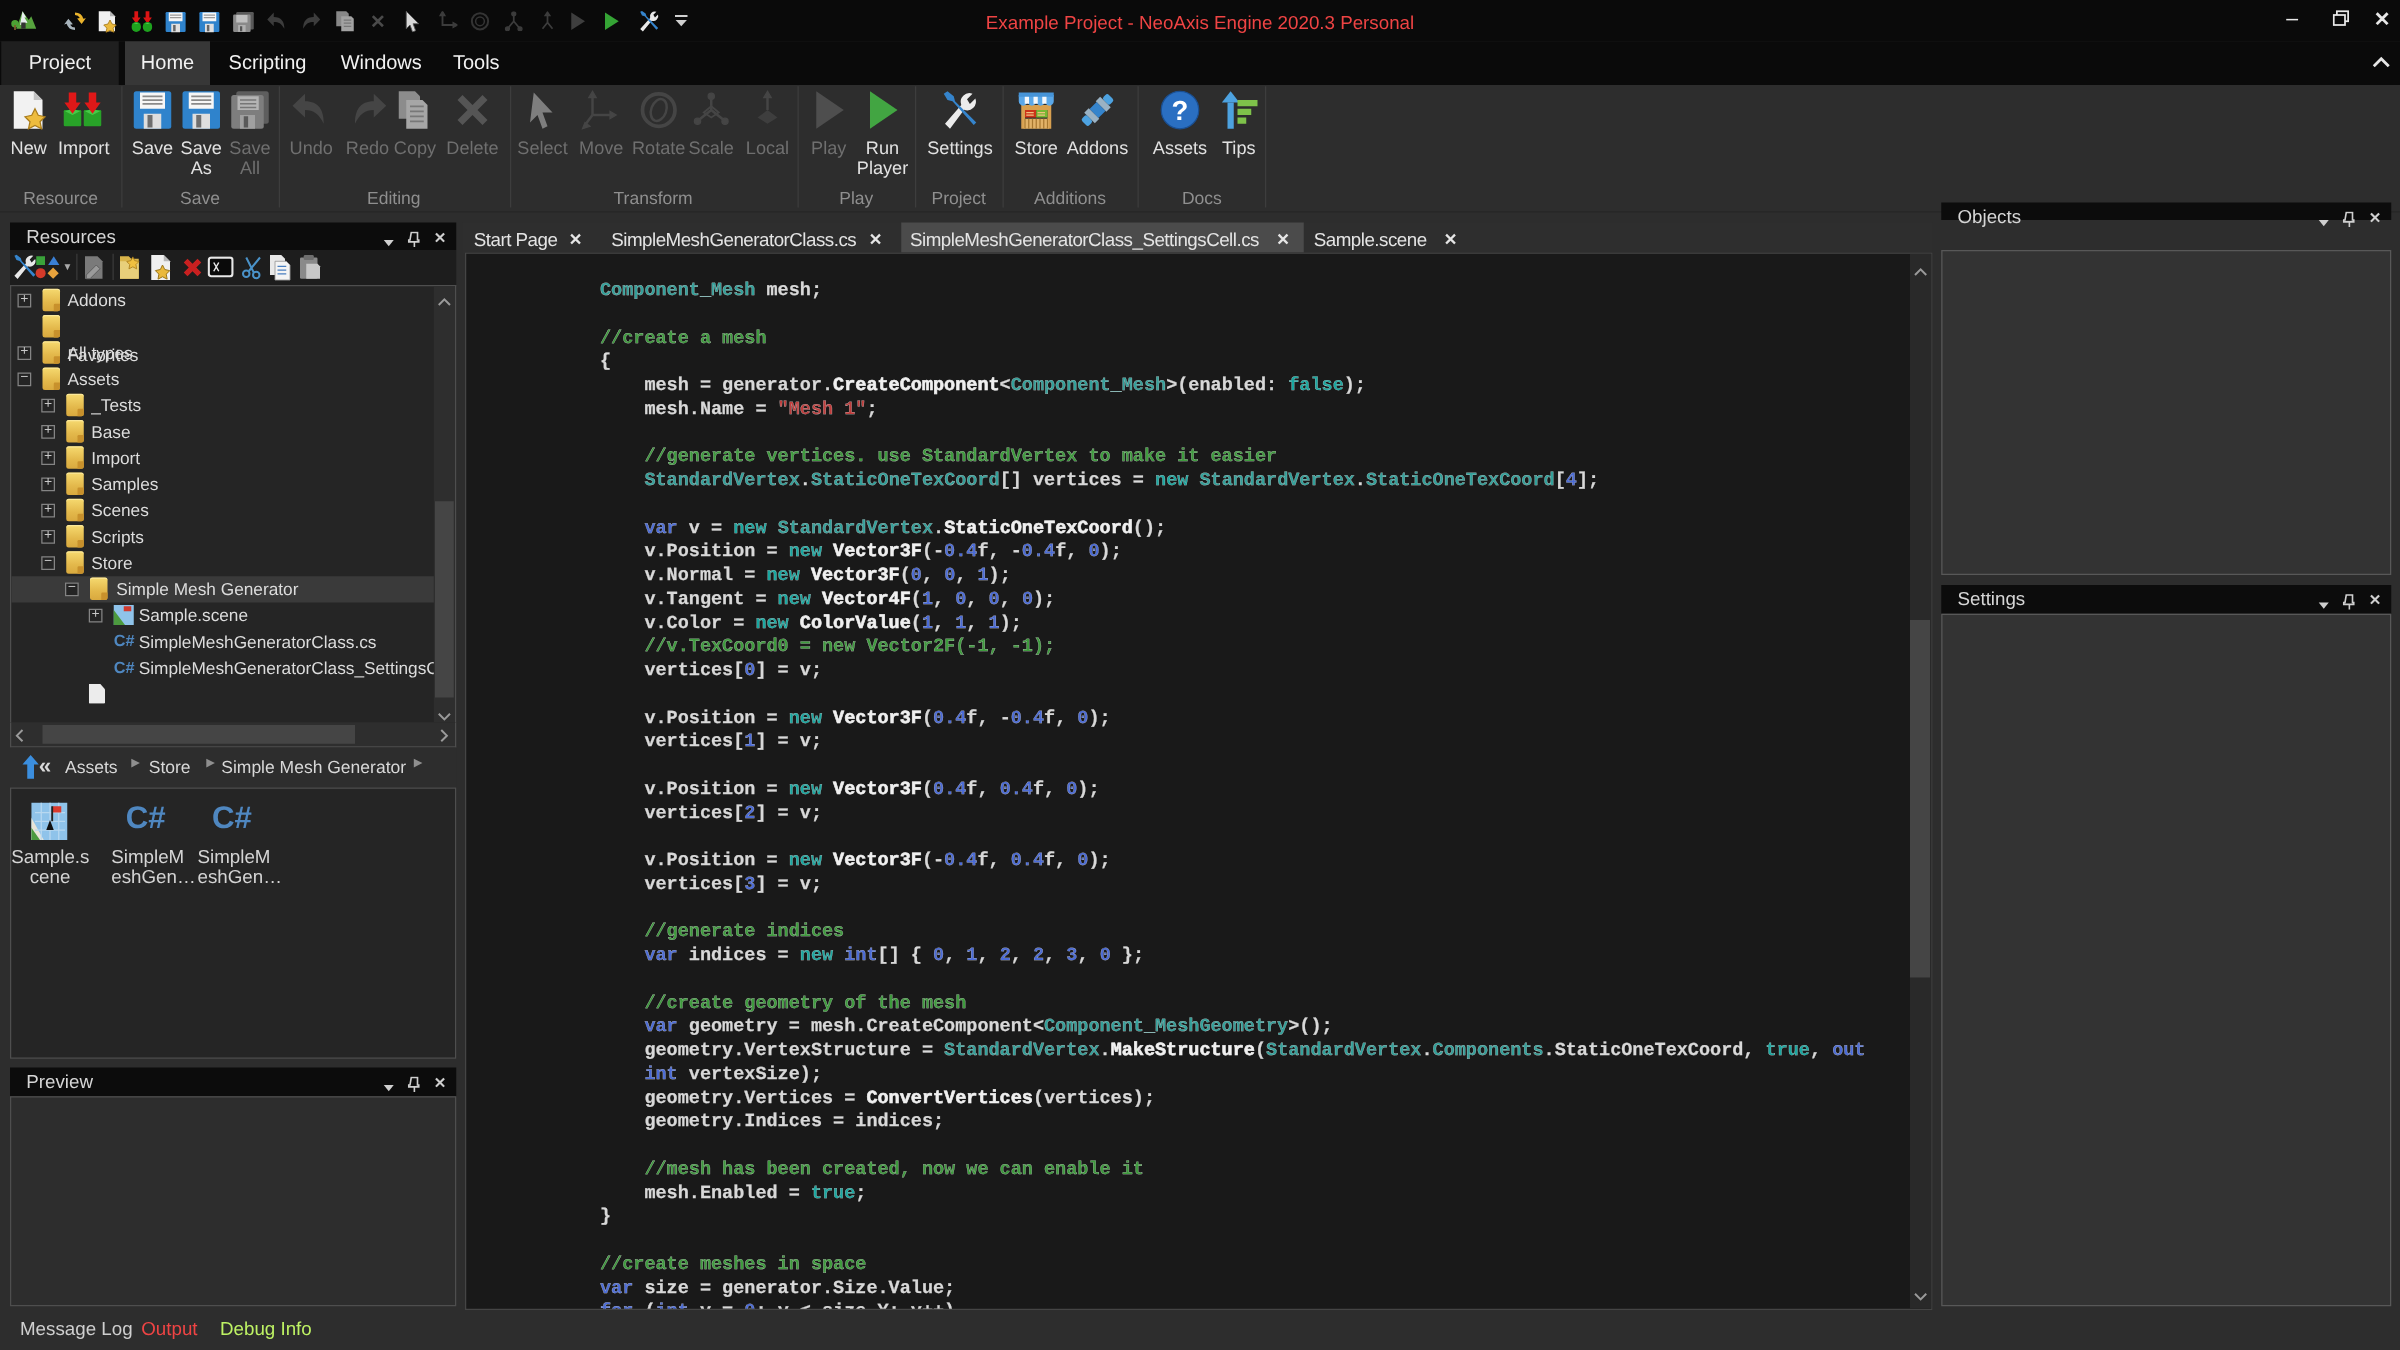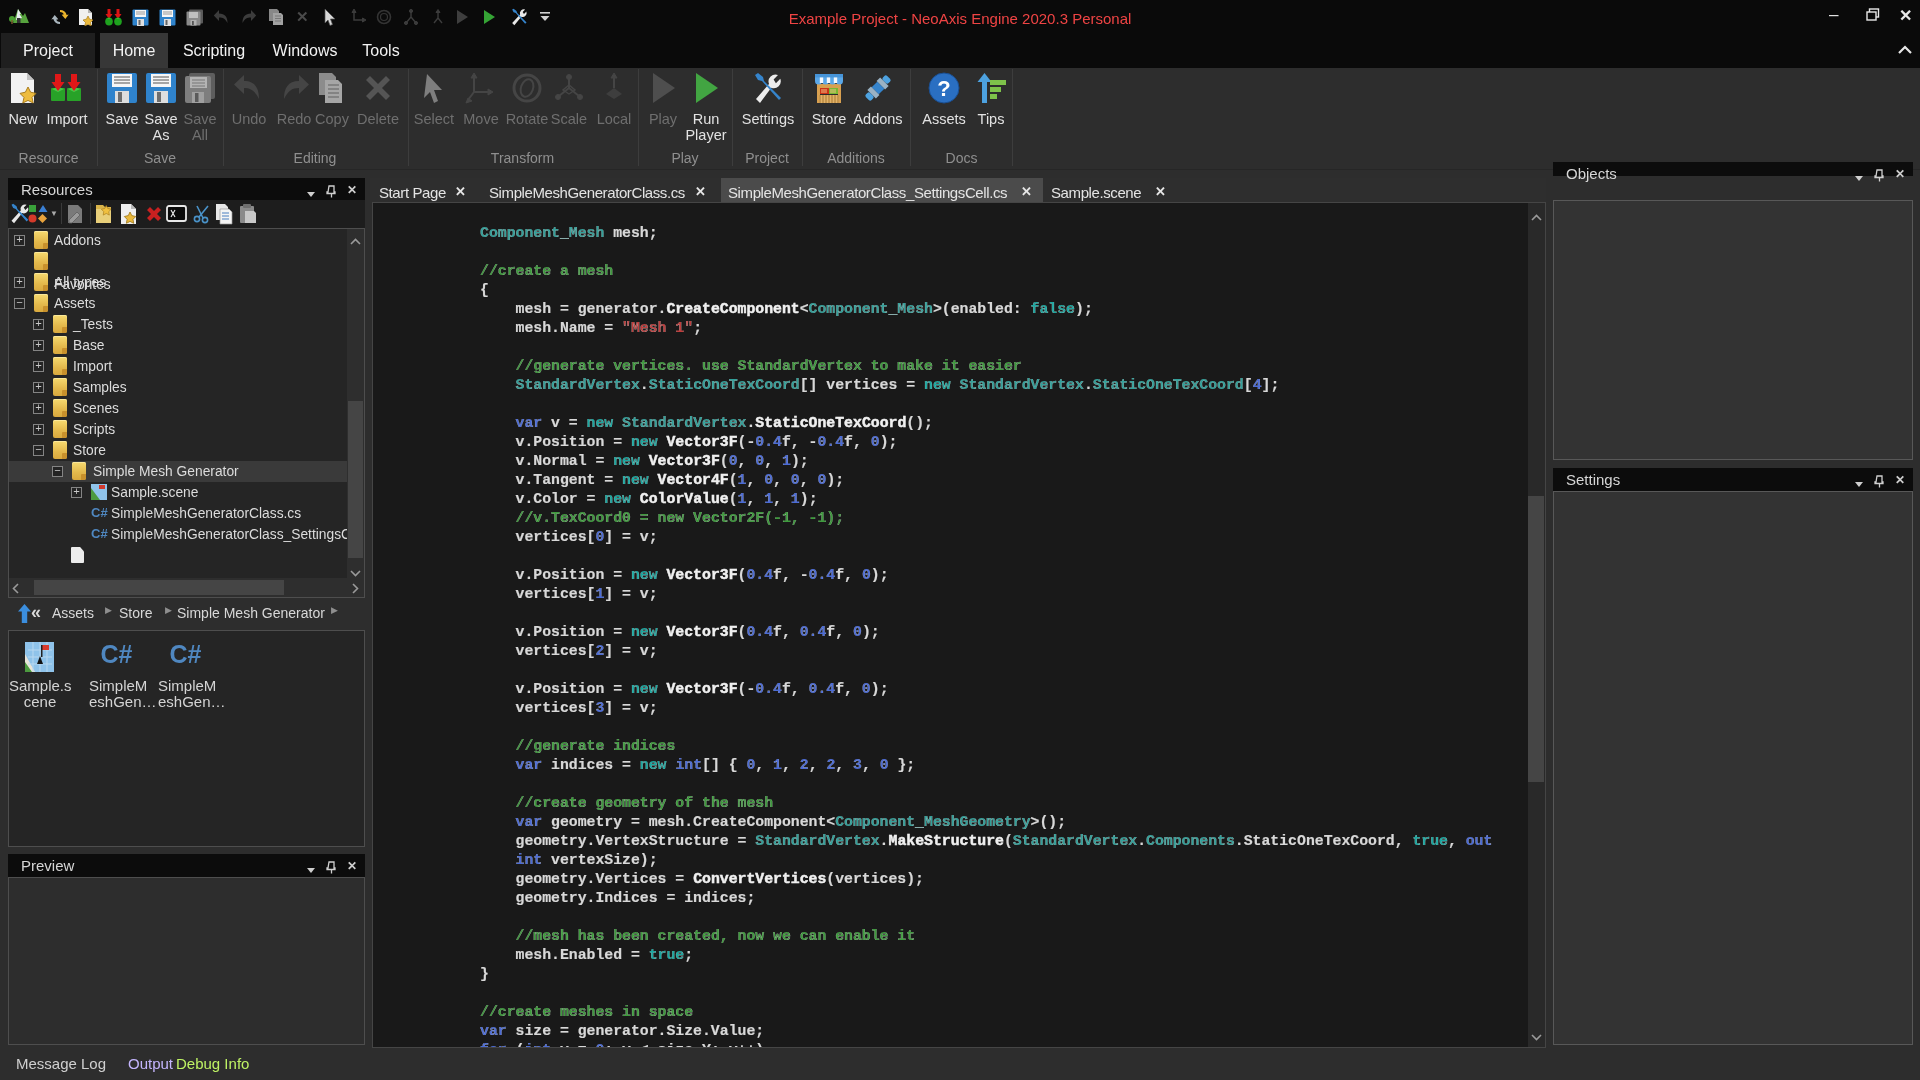--- a/index.html
+++ b/index.html
@@ -632,15 +632,15 @@
   <div class="pbtns" id="setbtns"><svg width="10" height="8" viewBox="0 0 10 8" style="margin-top:4px">
         <path d="M1 2 h8 l-4 5 Z" fill="#cfcfcf"></path>
       </svg><svg width="11" height="13" viewBox="0 0 11 13" style="margin-left:10px;margin-top:1px">
         <path d="M3 1 h5 v6 h1 v1.5 h-8 v-1.5 h1 Z M5.5 8.5 v4" stroke="#cfcfcf" stroke-width="1.3" fill="none"></path>
       </svg><span style="display:inline-block;margin-left:10px;font-size:12px;font-weight:bold;color:#cfcfcf;vertical-align:top;margin-top:-1px">✕</span></div>
 </div>
 <div class="pbody" style="left:1553px; top:491px; width:360px; height:554px;"></div>
 
 <div class="abs" style="left:0; top:1048px; width:1920px; height:32px; background:#2d2d2d;">
   <span style="position:absolute; left:16px; top:7px; color:#cfcfcf; font-size:15px;">Message Log</span>
-  <span style="position:absolute; left:128px; top:7px; color:#c4b5fd; font-size:15px;">Output</span>
+  <span style="position:absolute; left:113px; top:7px; color:#ef4444; font-size:15px;">Output</span>
   <span style="position:absolute; left:176px; top:7px; color:#bef264; font-size:15px;">Debug Info</span>
 </div>
 
 </body></html>

